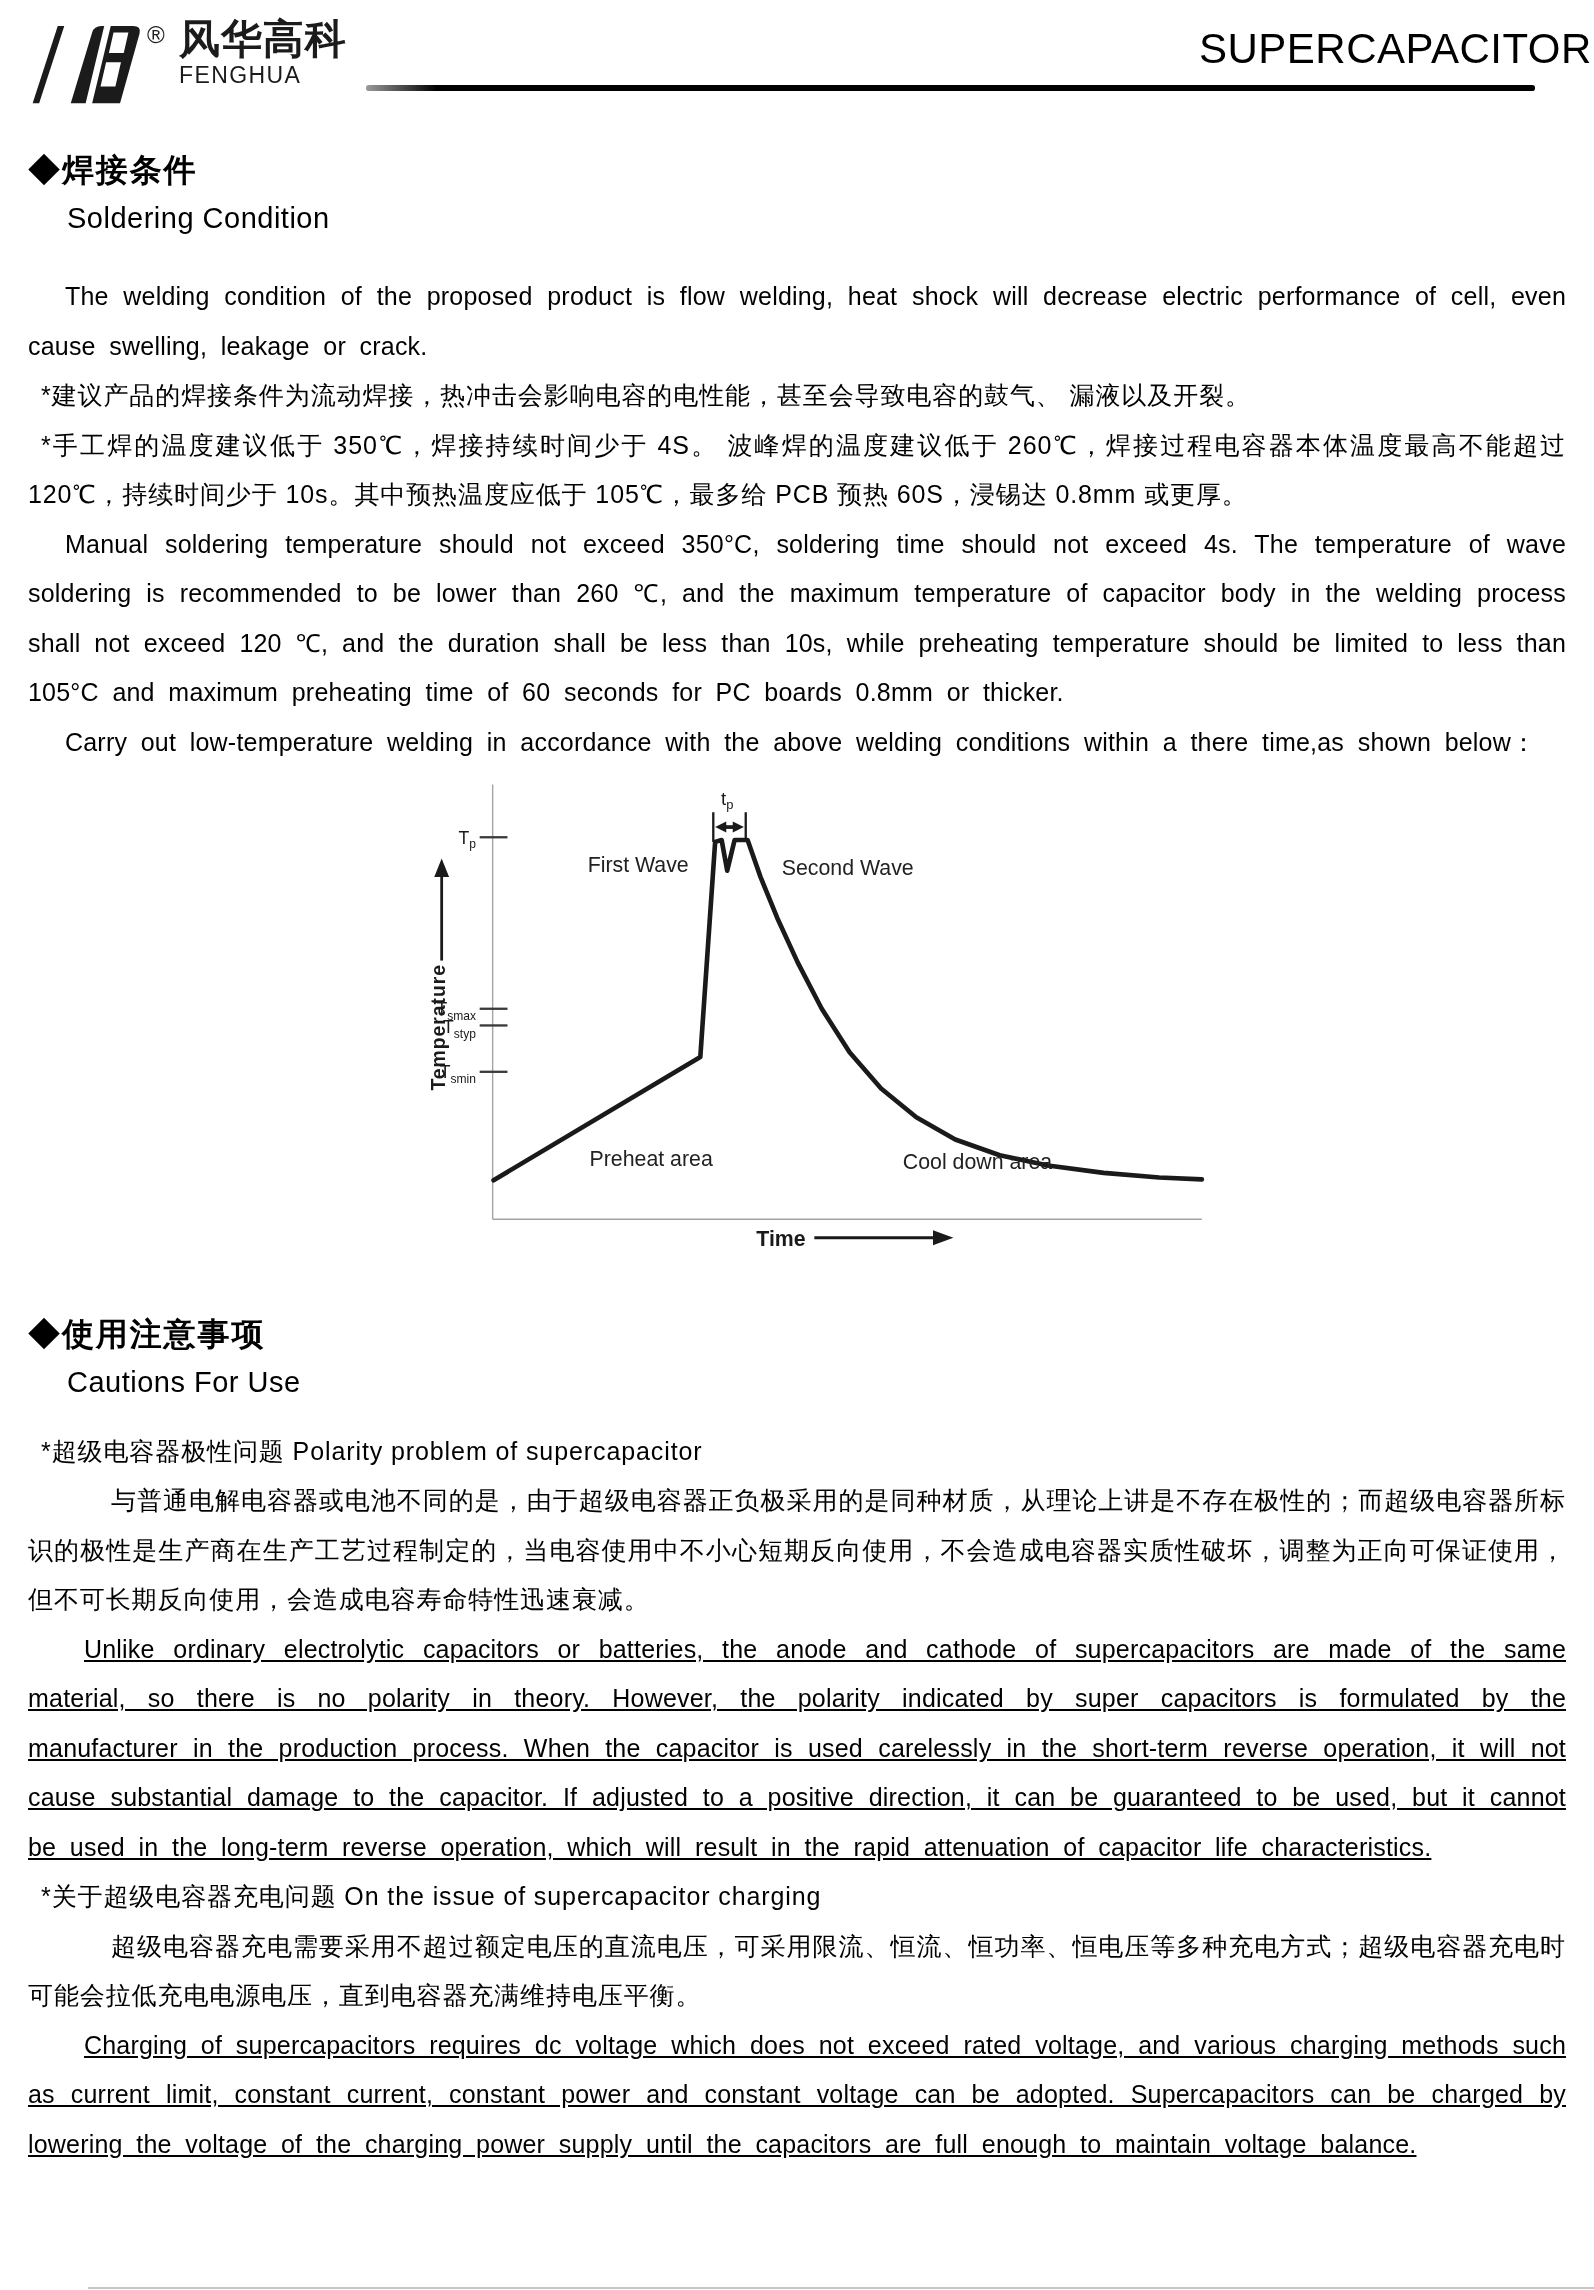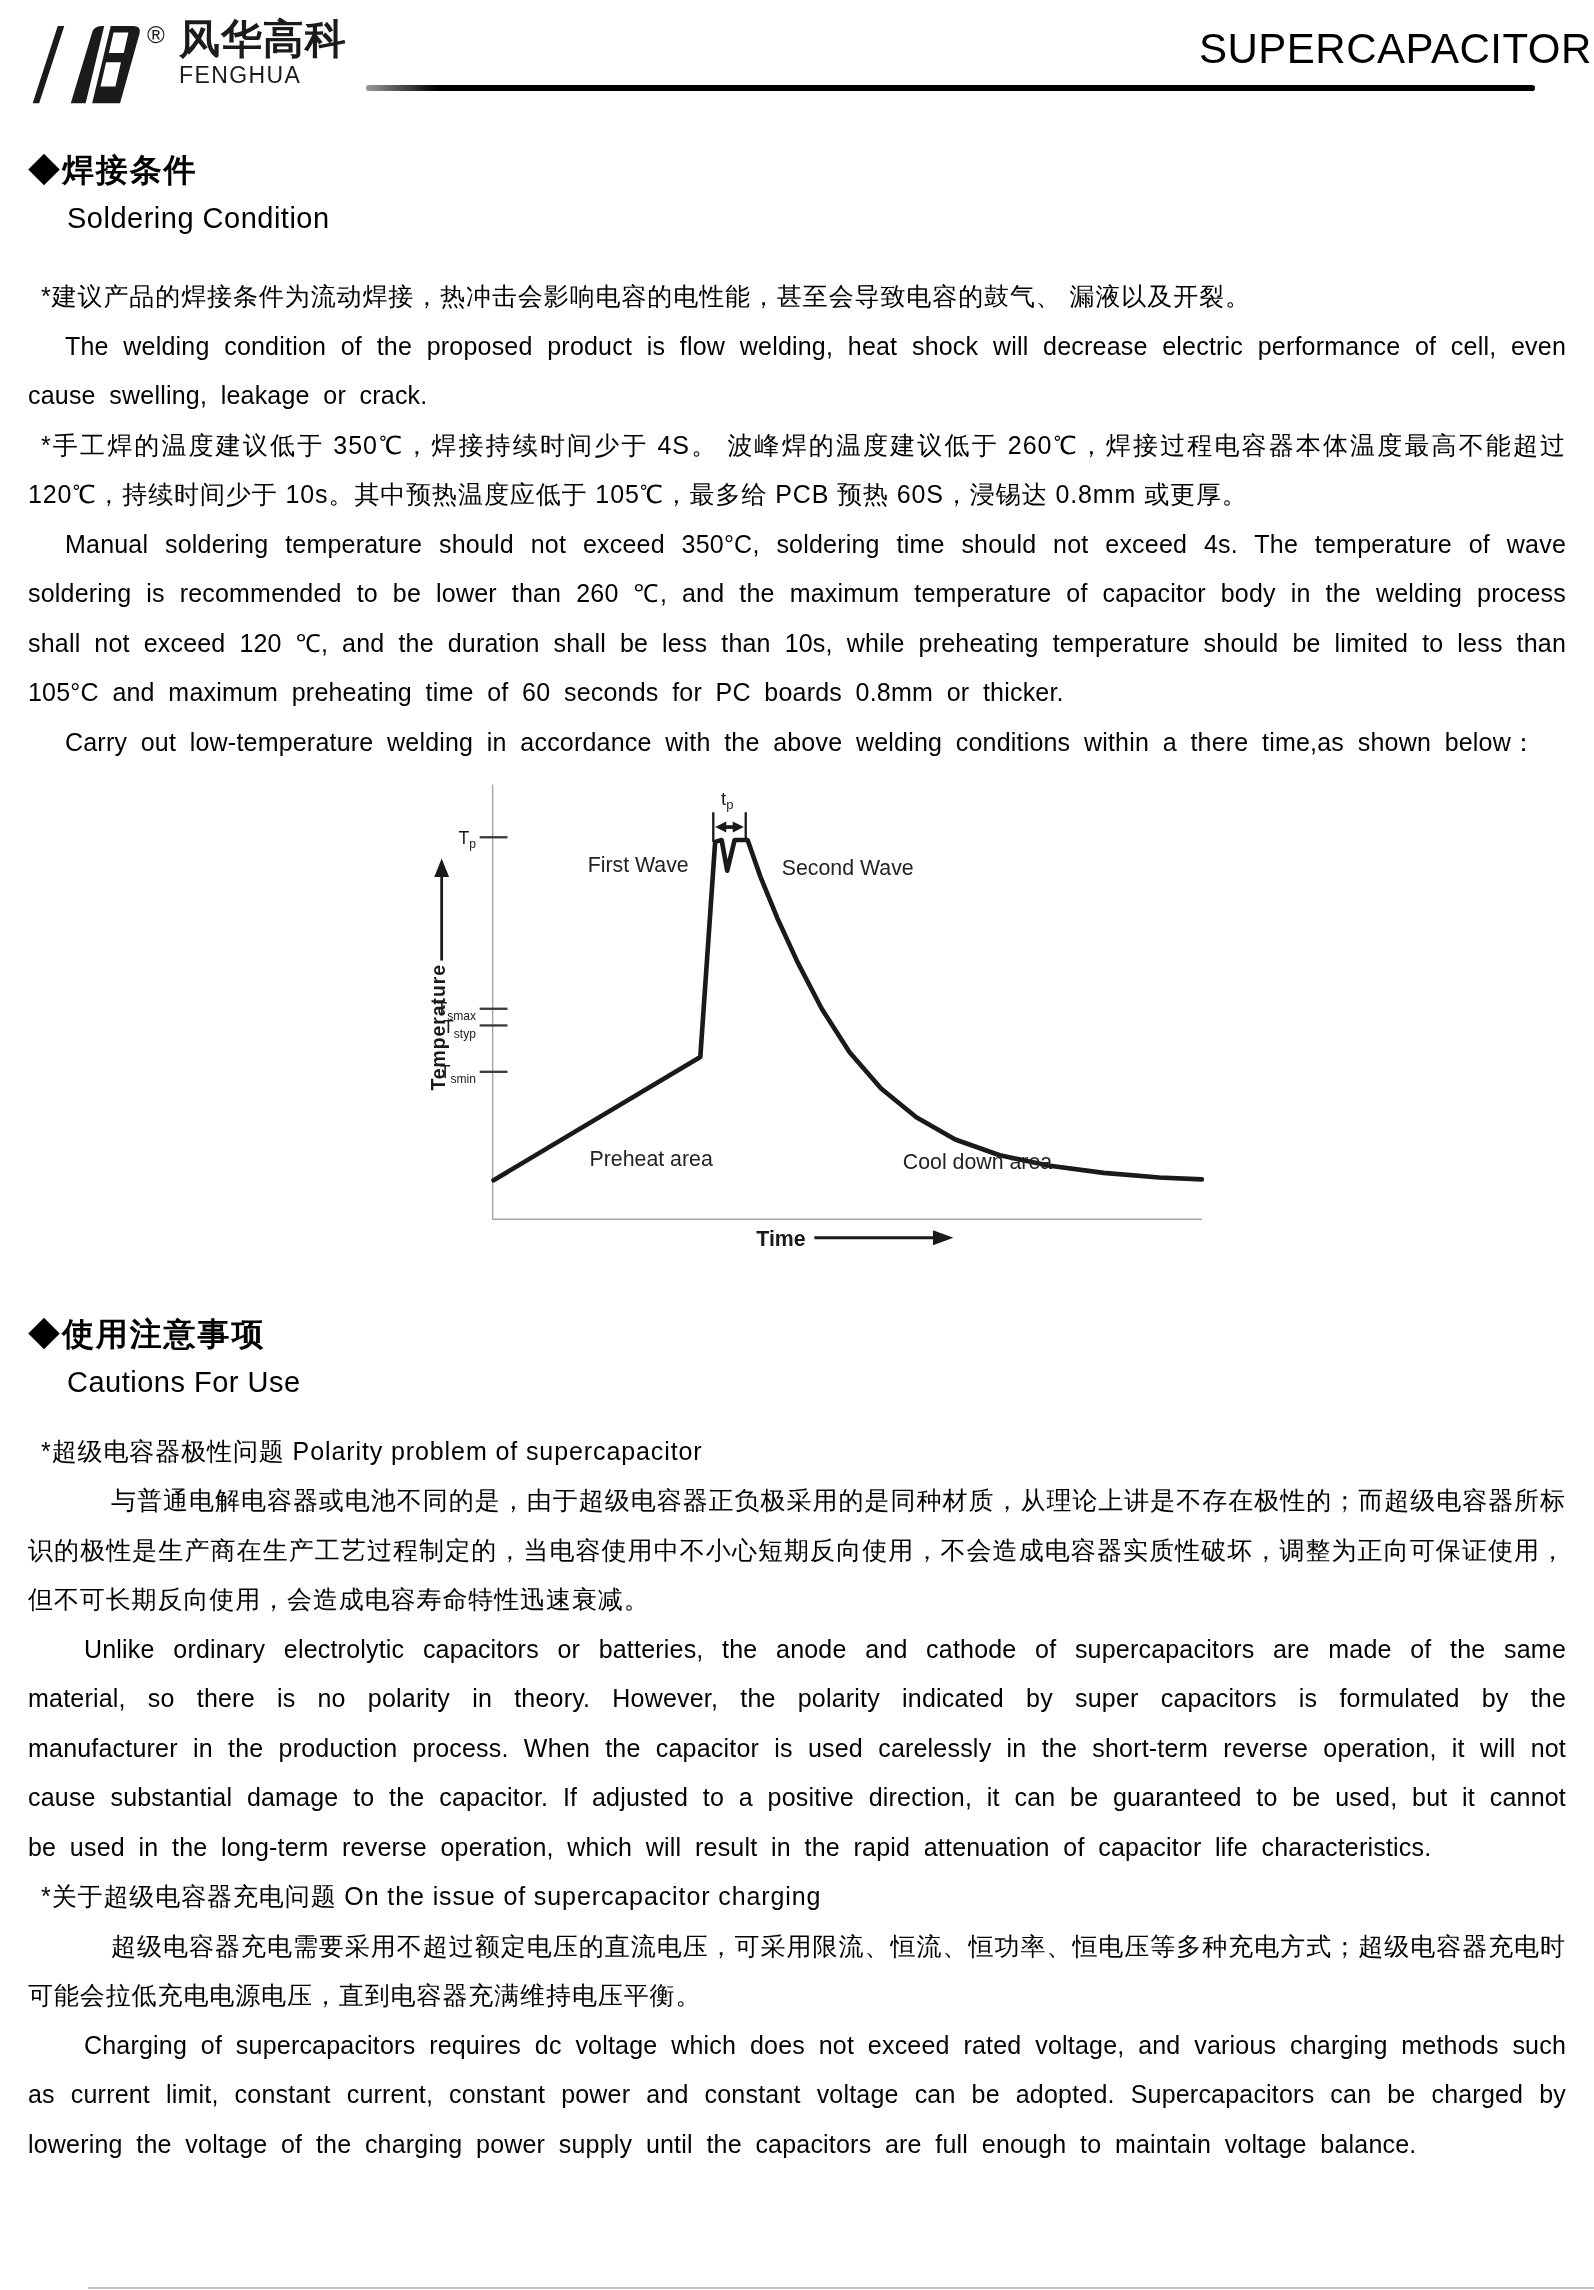--- a/index.html
+++ b/index.html
@@ -35,21 +35,21 @@
   .sec1-title { margin-top:28px; }
   .paras { margin-top:37px; }
   .para {
     font-size:25px; line-height:1.98; text-align:justify;
   }
   .para.cn { letter-spacing:0.9px; }
   .para.en { word-spacing:6.5px; letter-spacing:0.2px; }
   .ind-star { text-indent:13px; }
   .ind-en   { text-indent:37px; }
   .ind-lg   { text-indent:83px; }
-  .ind-md   { text-indent:56px; }
+  .ind-md   { text-indent:56px;text-decoration:underline; }
   
   .chart-fig { position:relative; width:1594px; height:521px; margin-top:9.3px; }
   .chart-fig svg { position:absolute; left:0; top:0; }
   .sec2-title { margin-top:15px; }
   .paras2 { margin-top:28px; }
   .bottom-rule {
     position:absolute; left:88px; bottom:0.9px; width:1506px; height:1.9px; background:#c6c6c6;
   }
 </style>
 </head>
@@ -74,22 +74,22 @@
     <div class="doc-title">SUPERCAPACITOR</div>
     <div class="header-rule"></div>
   </div>
 
   <div class="content">
 
     <div class="sec-title-cn sec1-title">◆焊接条件</div>
     <div class="sec-title-en">Soldering Condition</div>
 
     <div class="paras">
+      <p class="para en ind-en">The welding condition of the proposed product is flow welding, heat shock will decrease electric performance of cell, even cause swelling, leakage or crack.</p>
       <p class="para cn ind-star">*建议产品的焊接条件为流动焊接，热冲击会影响电容的电性能，甚至会导致电容的鼓气、 漏液以及开裂。</p>
-      <p class="para en ind-en">The welding condition of the proposed product is flow welding, heat shock will decrease electric performance of cell, even cause swelling, leakage or crack.</p>
       <p class="para cn ind-star">*手工焊的温度建议低于 350℃，焊接持续时间少于 4S。 波峰焊的温度建议低于 260℃，焊接过程电容器本体温度最高不能超过 120℃，持续时间少于 10s。其中预热温度应低于 105℃，最多给 PCB 预热 60S，浸锡达 0.8mm 或更厚。</p>
       <p class="para en ind-en">Manual soldering temperature should not exceed 350°C, soldering time should not exceed 4s. The temperature of wave soldering is recommended to be lower than 260 ℃, and the maximum temperature of capacitor body in the welding process shall not exceed 120 ℃, and the duration shall be less than 10s, while preheating temperature should be limited to less than 105°C and maximum preheating time of 60 seconds for PC boards 0.8mm or thicker.</p>
       <p class="para en ind-en">Carry out low-temperature welding in accordance with the above welding conditions within a there time,as shown below：</p>
     </div>
 
     <div class="chart-fig">
       <svg width="1594" height="521" viewBox="0 0 1719 562">
 
         <line x1="501" y1="8" x2="501" y2="477" stroke="#a3a3a3" stroke-width="1.5"></line>
         <line x1="501" y1="477" x2="1266" y2="477" stroke="#a3a3a3" stroke-width="1.5"></line>

